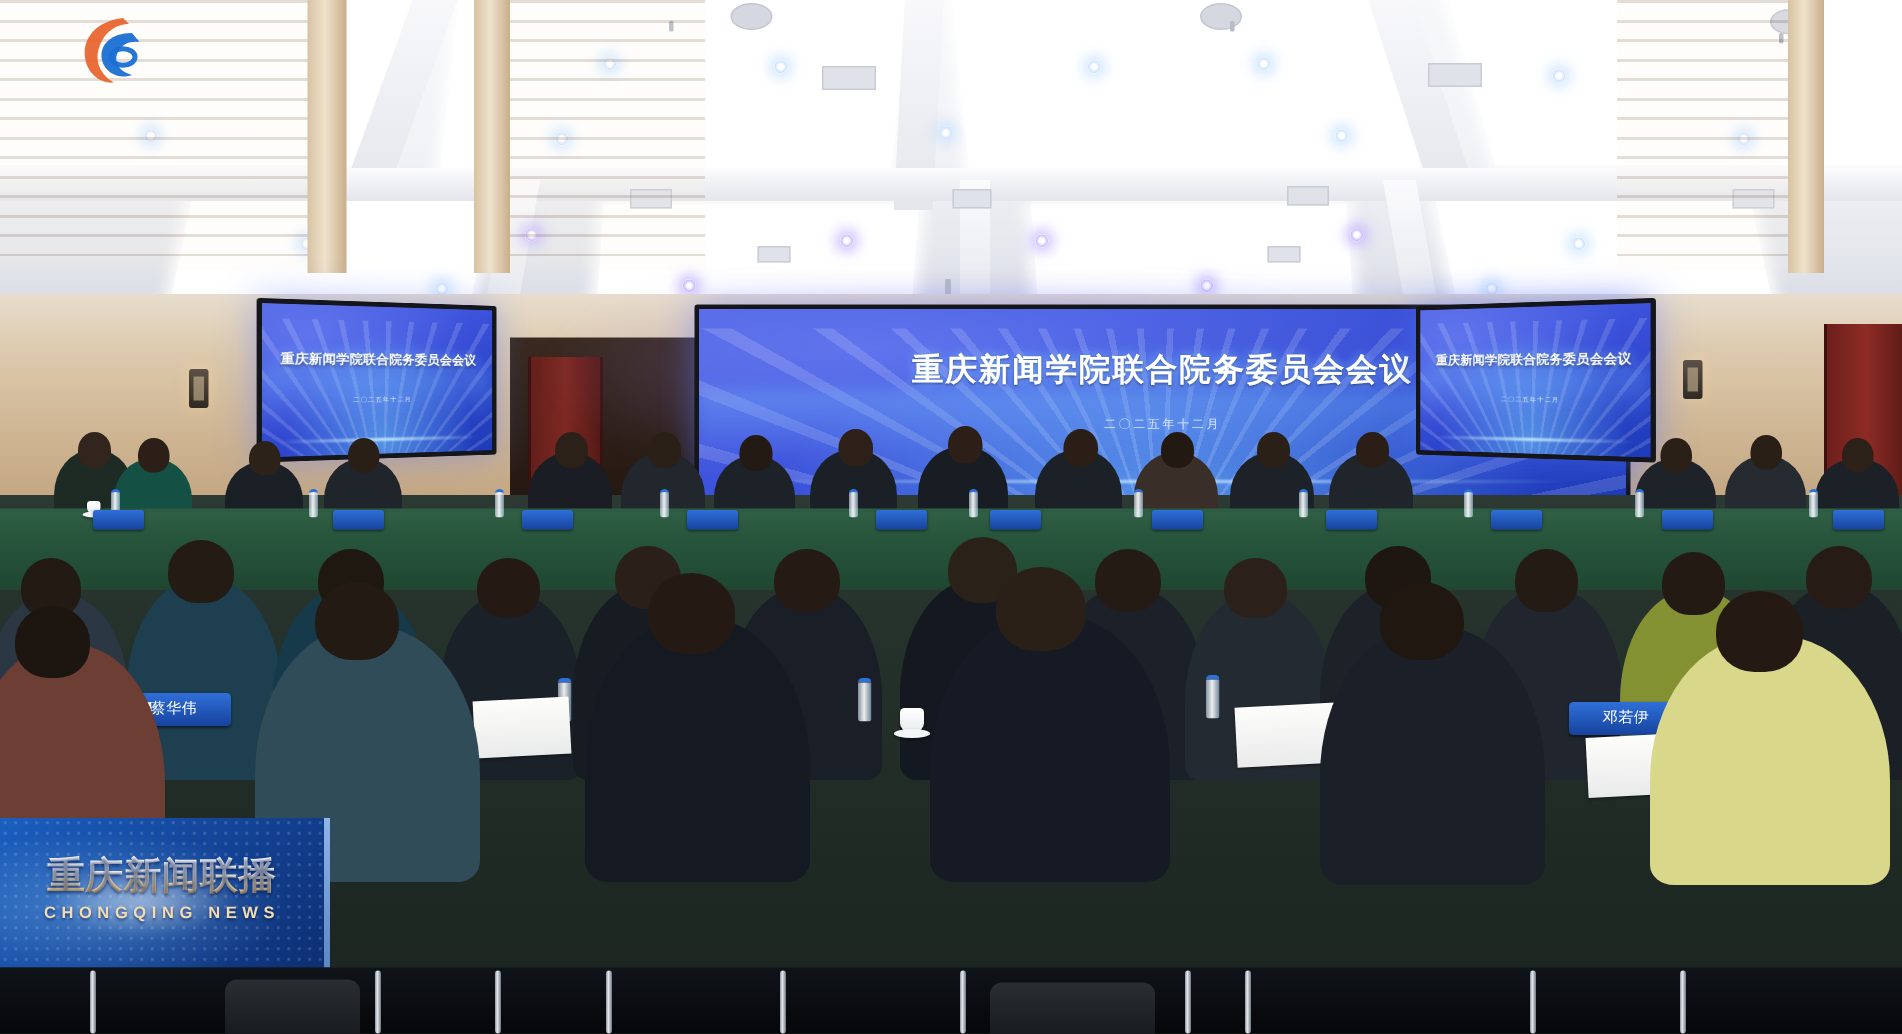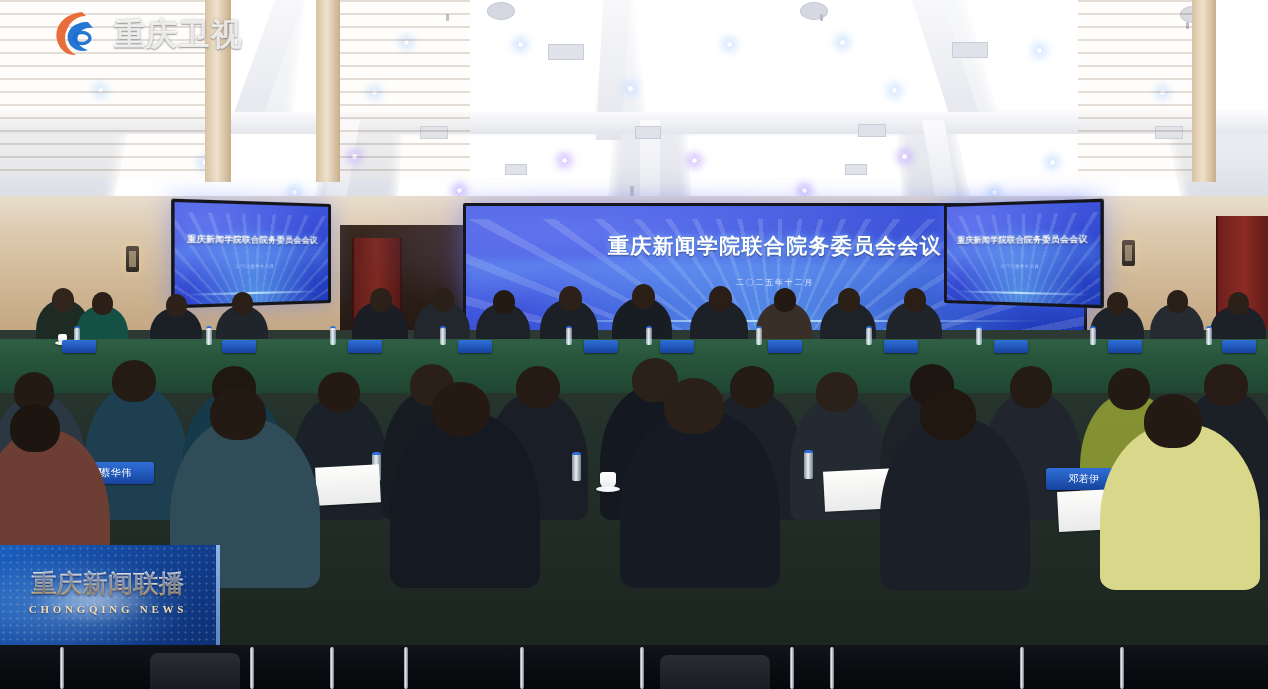--- a/index.html
+++ b/index.html
@@ -162,21 +162,21 @@
   
   #watermark{position:absolute;left:52px;top:6px;width:270px;height:56px;}
   .wm-logo{position:absolute;left:0;top:2px;width:52px;height:50px;}
   .wm-text{
     position:absolute;left:62px;top:8px;font-size:31px;font-weight:bold;
     color:rgba(255,255,255,.80);letter-spacing:.04em;
     text-shadow:0 0 3px rgba(120,120,120,.55),0 1px 1px rgba(90,90,90,.5);
   }
 
   
-  #lower-third{position:absolute;left:0;top:545px;width:1268px;height:100px;font-family:Liberation Serif, serif;}
+  #lower-third{position:absolute;left:0;top:545px;width:1268px;height:100px;}
   #lt-badge{
     position:absolute;left:0;top:0;width:216px;height:100px;
     background:
       radial-gradient(ellipse at 30% 60%,rgba(150,210,255,.35),rgba(10,45,120,0) 60%),
       linear-gradient(135deg,#1b5fc0 0%,#14479c 45%,#0d2f73 100%);
     overflow:hidden;
   }
   #lt-badge .dots{
     position:absolute;left:0;top:0;width:216px;height:100px;
     background-image:radial-gradient(rgba(255,255,255,.33) 1px, rgba(255,255,255,0) 1.2px);
@@ -453,21 +453,20 @@
     <div class="person" style="left:1100px;top:424px;width:160px;height:166px;background:#d9d88a;"></div>
     <div class="head" style="left:1144px;top:394px;width:58px;height:54px;background:#241a13;"></div>
   </div>
 
   <div id="watermark">
     <svg class="wm-logo" viewBox="0 0 52 50">
       <path d="M30 4 C12 6 2 18 5 32 C7 42 16 48 24 47 C15 42 11 33 14 24 C17 14 25 8 34 8 Z" fill="#e8622a" opacity=".92"></path>
       <path d="M36 14 C22 14 14 22 16 32 C18 41 28 45 36 42 C28 40 24 34 26 28 C28 22 34 19 41 20 Z" fill="#1a6fd4" opacity=".95"></path>
       <ellipse cx="30" cy="30" rx="8" ry="5.5" fill="none" stroke="#1a6fd4" stroke-width="3.4" opacity=".95"></ellipse>
     </svg>
-    <div class="wm-text">重庆卫视</div>
   </div>
 
   <div id="lower-third">
     <div id="lt-badge">
       <div class="dots"></div>
       <div class="shine"></div>
       <div id="lt-cn">重庆新闻联播</div>
       <div id="lt-en">CHONGQING NEWS</div>
     </div>
     <div id="lt-edge"></div>

